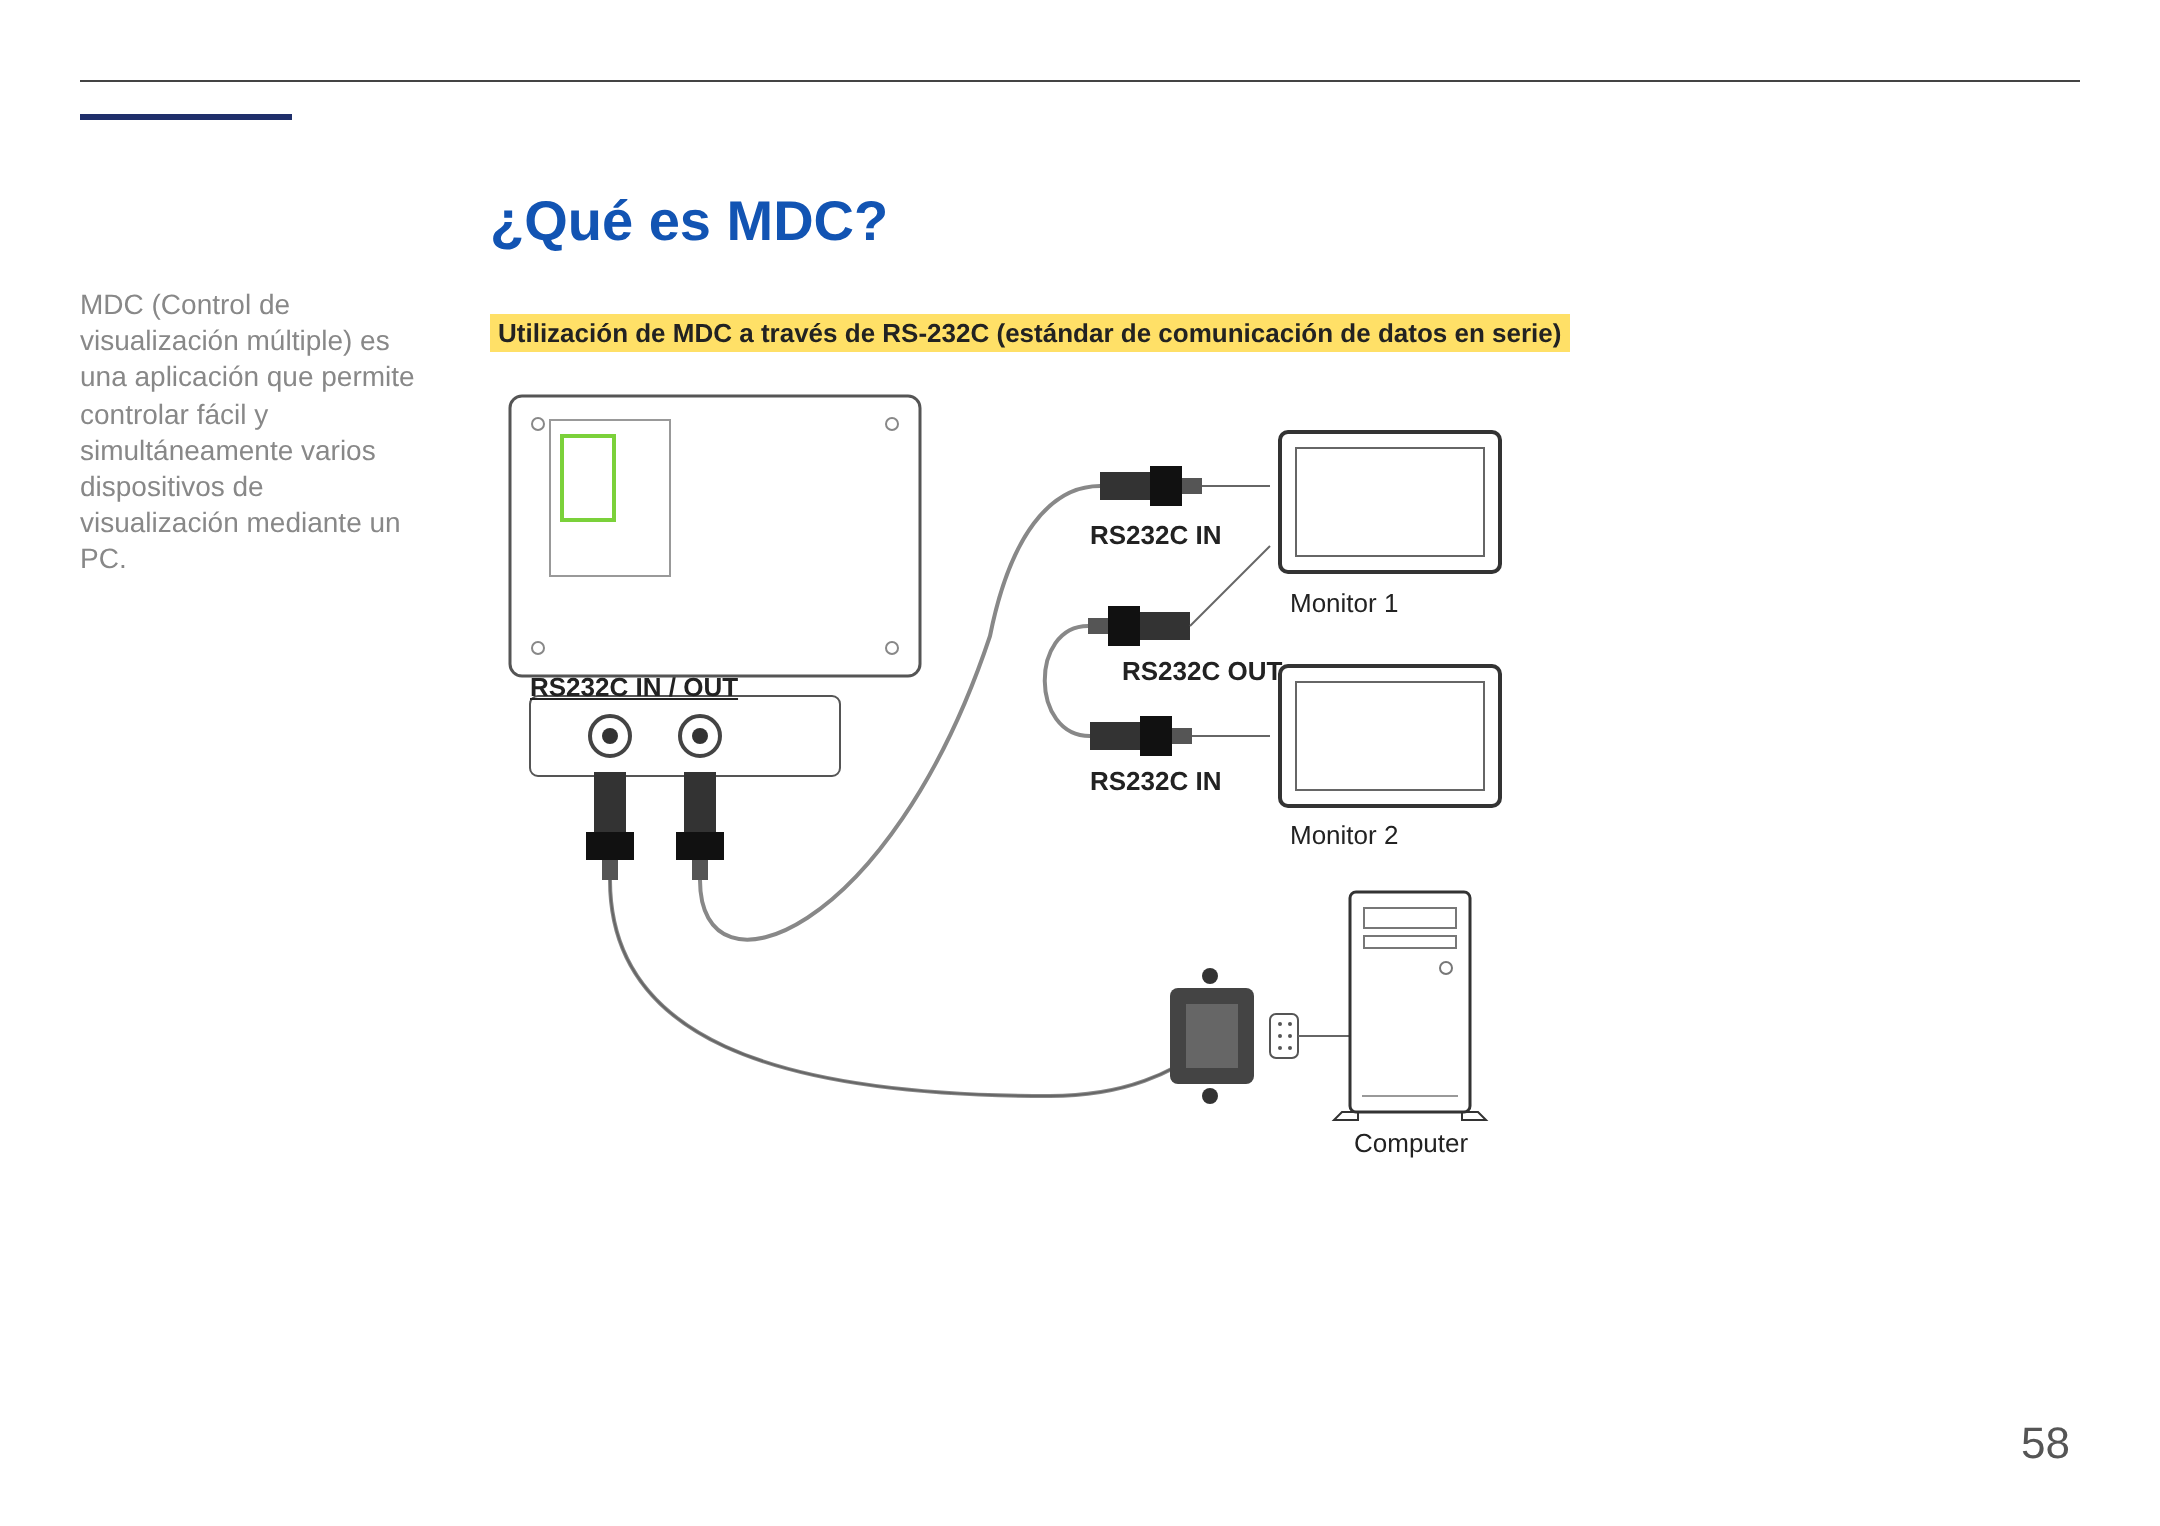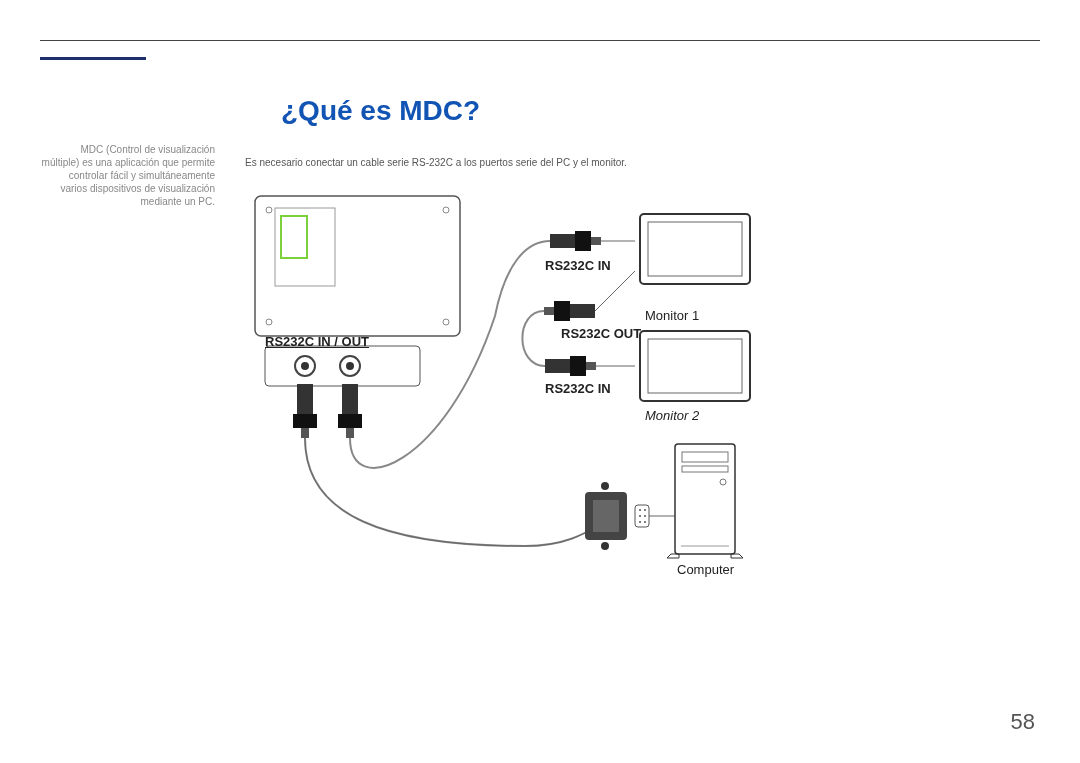--- a/index.html
+++ b/index.html
@@ -36,37 +36,35 @@
       left: 40px;
       right: 40px;
     }
     .sidebar {
       position: absolute;
       top: 48px;
       left: 0;
       width: 175px;
     }
     .sidebar-text {
-      font-size: 10px;
+      font-size: 14px;
       line-height: 1.3;
       color: #888;
-      text-align: right;
     }
     .main {
       position: absolute;
       left: 205px;
       top: 0;
       right: 0;
     }
     .h1 {
       font-size: 28px;
       font-weight: bold;
       color: #1254b3;
       margin-bottom: 30px;
-      margin-left: 36px;
     }
     .h2 {
       font-size: 21px;
       font-weight: bold;
       color: #222;
       margin-bottom: 18px;
     }
     .h3 {
       font-size: 13px;
       font-weight: bold;
@@ -109,21 +107,21 @@
 <div class="page-border"></div>
 <div class="page-border-thick"></div>
 
 <div class="content">
   <div class="sidebar">
     <p class="sidebar-text">MDC (Control de visualización múltiple) es una aplicación que permite controlar fácil y simultáneamente varios dispositivos de visualización mediante un PC.</p>
   </div>
 
   <div class="main">
     <h1 class="h1">¿Qué es MDC?</h1>
-    <p class="body-text">Es necesario conectar un cable serie RS-232C a los puertos serie del PC y el monitor.</p>
+    <h3 class="h3">Utilización de MDC a través de RS-232C (estándar de comunicación de datos en serie)</h3>
 
     <div class="diagram-area">
       
       <svg width="600" height="400">
 
         <rect x="10" y="10" width="205" height="140" rx="6" fill="none" stroke="#555" stroke-width="1.5"></rect>
 
         <circle cx="24" cy="24" r="3" fill="none" stroke="#888"></circle>
         <circle cx="201" cy="24" r="3" fill="none" stroke="#888"></circle>
         <circle cx="24" cy="136" r="3" fill="none" stroke="#888"></circle>
@@ -216,20 +214,20 @@
           <path d="M 426 368 L 434 368 L 434 372 L 422 372 Z" fill="none" stroke="#333"></path>
           <path d="M 486 368 L 494 368 L 498 372 L 486 372 Z" fill="none" stroke="#333"></path>
         </g>
       </svg>
 
       
       <div class="label" style="left:20px; top:148px; font-weight:bold;text-decoration:underline;">RS232C IN / OUT</div>
       <div class="label" style="left:300px; top:72px; font-weight:bold;">RS232C IN</div>
       <div class="label" style="left:316px; top:140px; font-weight:bold;">RS232C OUT</div>
       <div class="label" style="left:300px; top:195px; font-weight:bold;">RS232C IN</div>
-      <div class="label" style="left:400px; top:122px;">Monitor 1</div>
-      <div class="label" style="left:400px; top:222px;font-style:italic;">Monitor 2</div>
+      <div class="label" style="left:400px; top:106px;">Monitor 1</div>
+      <div class="label" style="left:400px; top:222px;">Monitor 2</div>
       <div class="label" style="left:432px; top:376px;">Computer</div>
     </div>
   </div>
 </div>
 
 <div class="page-number">58</div>
 
 </body></html>

